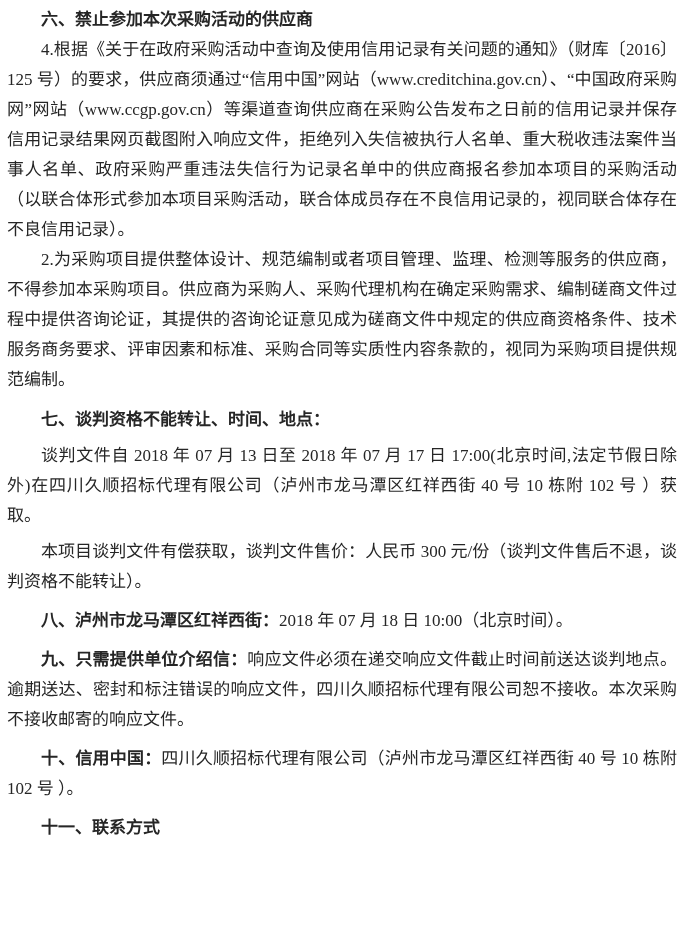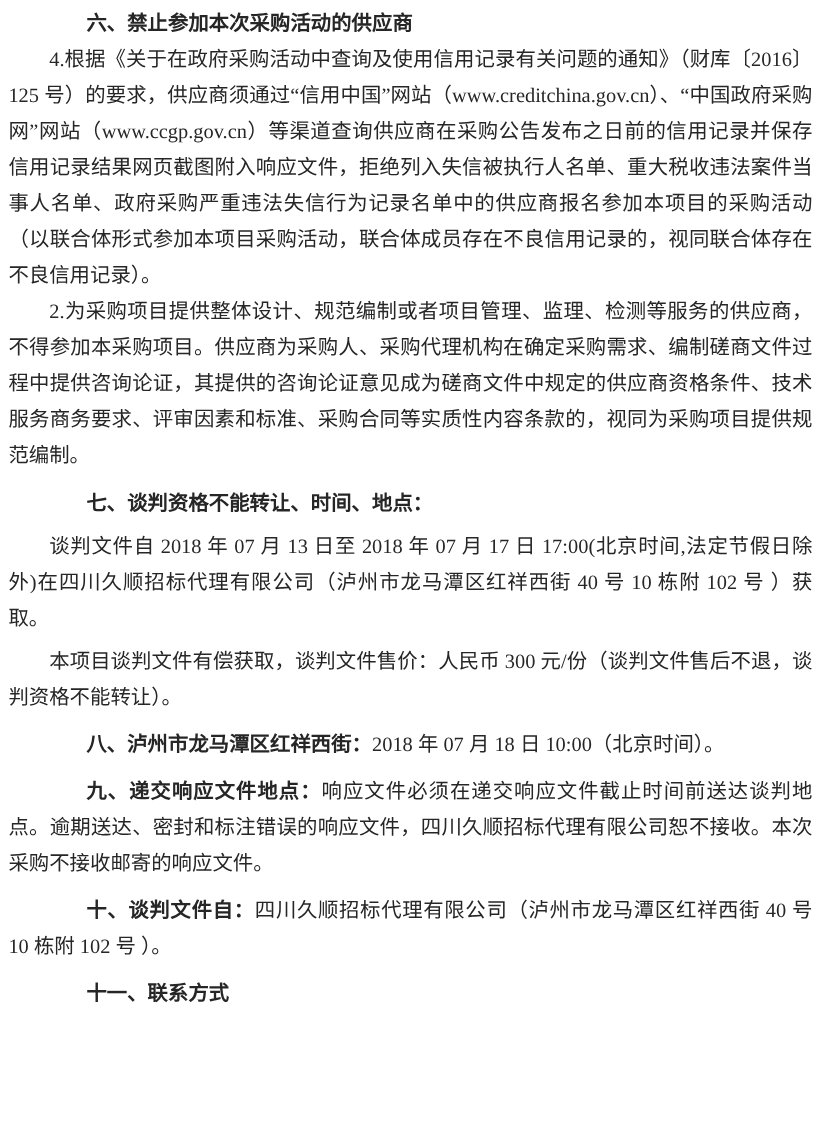--- a/index.html
+++ b/index.html
@@ -19,32 +19,32 @@
     font-size: 17px;
     line-height: 30px;
     text-align: justify;
     text-indent: 2em;
     overflow-wrap: break-word;
   }
   .heading { font-weight: bold; }
   .spaced { margin-top: 10px; }
   .spaced-sm { margin-top: 6px; }
   .section { margin-top: 9px; }
-  .b { font-weight: bold; margin-left: 31px; }
+  .b { font-weight: bold; }
   .u { text-underline-offset: 4px; }
 </style>
 </head>
 <body>
 
 <div class="page">
   <div>
       <p class="para heading"><span class="b">六、禁止参加本次采购活动的供应商</span></p>
       <p class="para"><span class="">4.根据《关于在政府采购活动中查询及使用信用记录有关问题的通知》（财库〔2016〕125 号）的要求，供应商须通过“信用中国”网站（www.creditchina.gov.cn）、“中国政府采购网”网站（www.ccgp.gov.cn）等渠道查询供应商在采购公告发布之日前的信用记录并保存信用记录结果网页截图附入响应文件，拒绝列入失信被执行人名单、重大税收违法案件当事人名单、政府采购严重违法失信行为记录名单中的供应商报名参加本项目的采购活动（以联合体形式参加本项目采购活动，联合体成员存在不良信用记录的，视同联合体存在不良信用记录）。</span></p>
       <p class="para"><span class="">2.为采购项目提供整体设计、规范编制或者项目管理、监理、检测等服务的供应商，不得参加本采购项目。供应商为采购人、采购代理机构在确定采购需求、编制磋商文件过程中提供咨询论证，其提供的咨询论证意见成为磋商文件中规定的供应商资格条件、技术服务商务要求、评审因素和标准、采购合同等实质性内容条款的，视同为采购项目提供规范编制。</span></p>
       <p class="para heading spaced"><span class="b">七、谈判资格不能转让、时间、地点：</span></p>
       <p class="para spaced-sm"><span class="">谈判文件自 2018 年 07 月 13 日至 2018 年 07 月 17 日 17:00(北京时间,法定节假日除外)在</span><span class="u">四川久顺招标代理有限公司（泸州市龙马潭区红祥西街 40 号 10 栋附 102 号 ）</span><span class="">获取。</span></p>
       <p class="para spaced-sm"><span class="">本项目谈判文件有偿获取，谈判文件售价：人民币 300 元/份（谈判文件售后不退，谈判资格不能转让）。</span></p>
       <p class="para section"><span class="b">八、泸州市龙马潭区红祥西街：</span><span class="">2018 年 07 月 18 日 10:00（北京时间）。</span></p>
-      <p class="para section"><span class="b">九、递交响应文件地点：</span><span class="">响应文件必须在递交响应文件截止时间前送达谈判地点。逾期送达、密封和标注错误的响应文件，四川久顺招标代理有限公司恕不接收。本次采购不接收邮寄的响应文件。</span></p>
-      <p class="para section"><span class="b">十、谈判文件自：</span><span class="u">四川久顺招标代理有限公司（泸州市龙马潭区红祥西街 40 号 10 栋附 102 号 ）</span><span class="">。</span></p>
+      <p class="para section"><span class="b">九、只需提供单位介绍信：</span><span class="">响应文件必须在递交响应文件截止时间前送达谈判地点。逾期送达、密封和标注错误的响应文件，四川久顺招标代理有限公司恕不接收。本次采购不接收邮寄的响应文件。</span></p>
+      <p class="para section"><span class="b">十、信用中国：</span><span class="u">四川久顺招标代理有限公司（泸州市龙马潭区红祥西街 40 号 10 栋附 102 号 ）</span><span class="">。</span></p>
       <p class="para heading section"><span class="b">十一、联系方式</span></p>
     </div>
 </div>
 
 </body></html>

